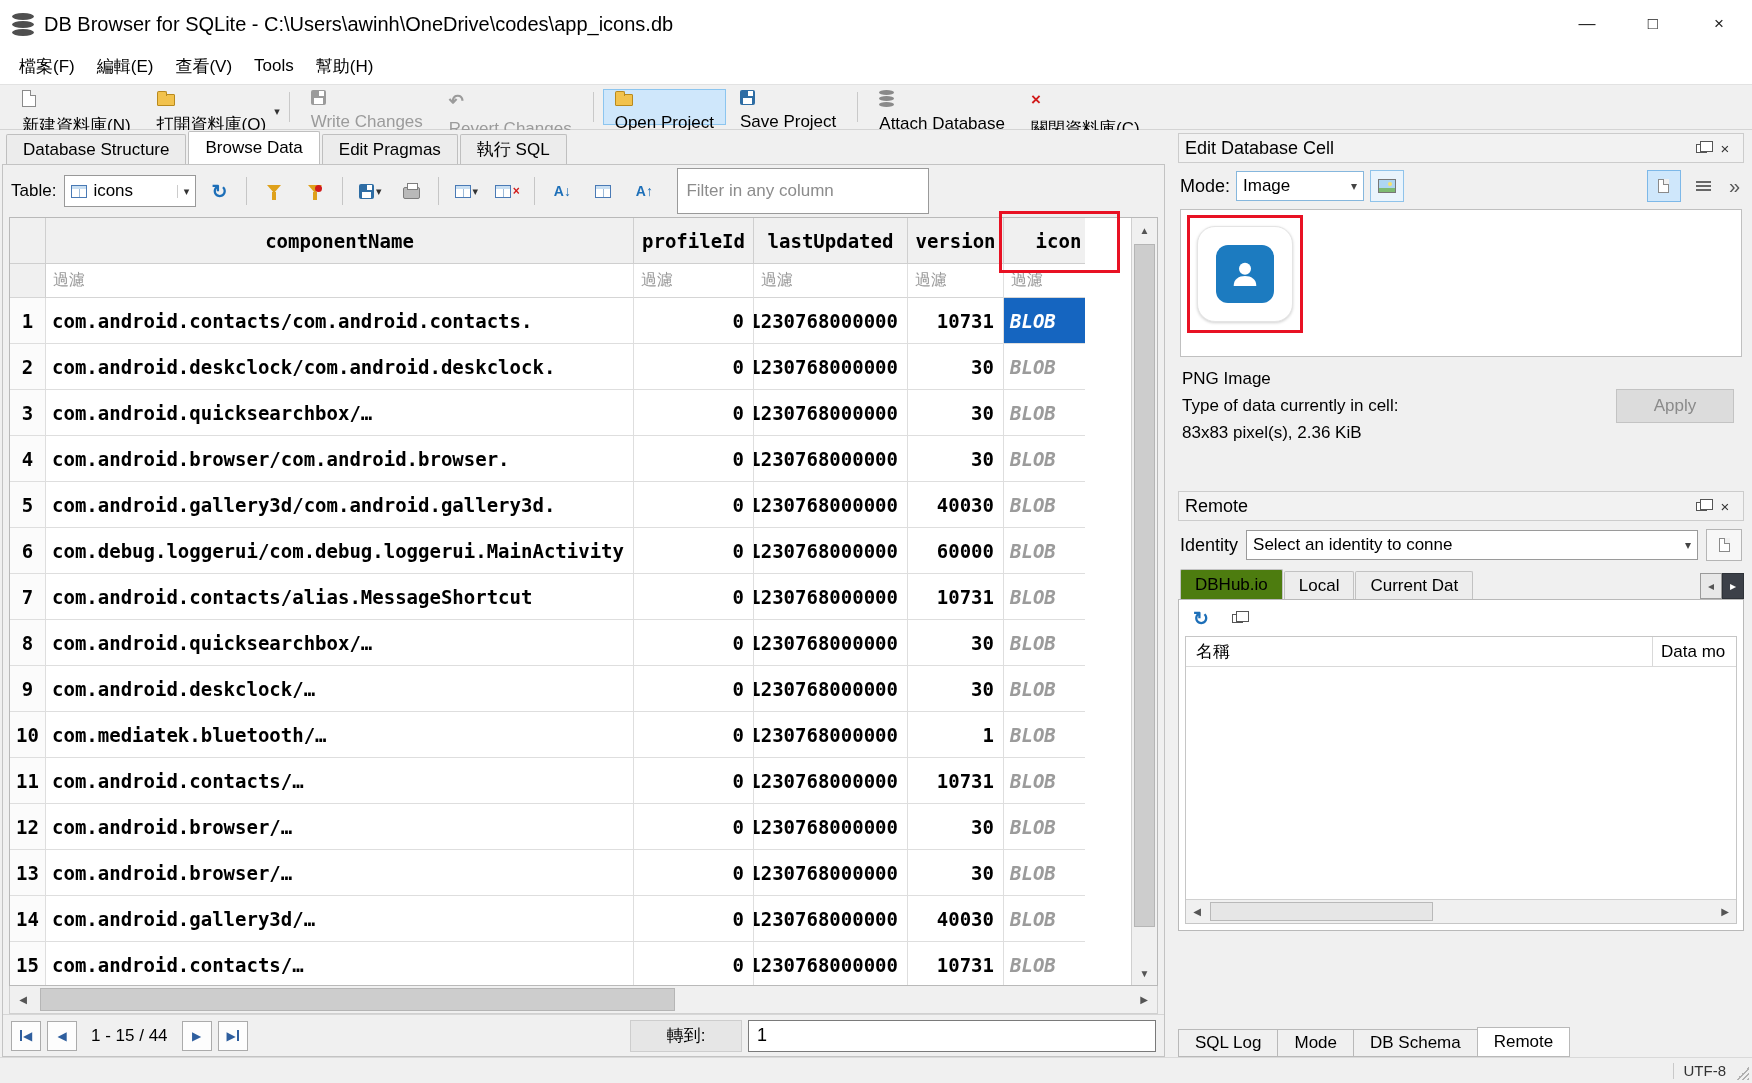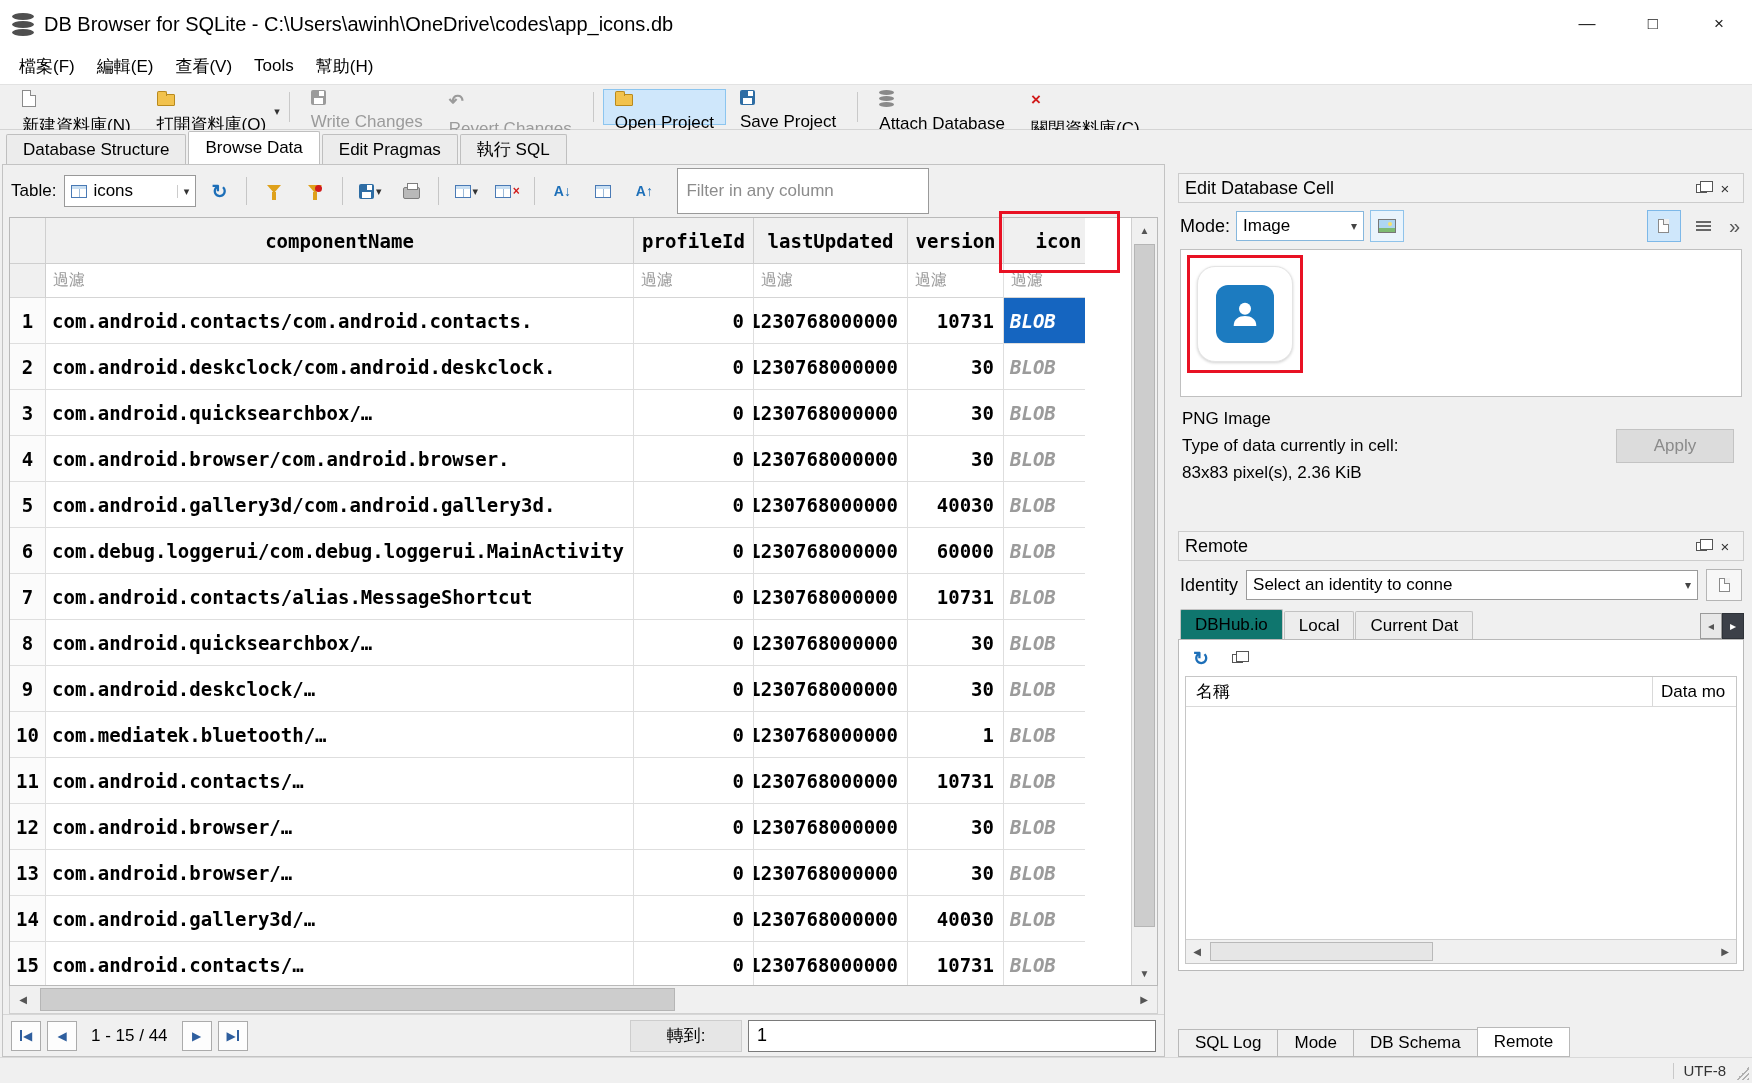--- a/index.html
+++ b/index.html
@@ -117,21 +117,21 @@
   
   .pagination { height:42px; flex:none; display:flex; align-items:center; gap:6px; padding:0 8px; border-top:1px solid #d6d6d6; background:#f0f0f0; }
   .nav-btn { width:30px; height:30px; border:1px solid #ababab; background:#fdfdfd; display:flex; align-items:center; justify-content:center; color:#2e5e9e; font-size:12px; gap:1px; flex:none; }
   .nav-bar { width:2px; height:11px; background:#2e5e9e; }
   .pos-text { font-size:17px; margin:0 8px; white-space:nowrap; }
   .goto-label { margin-left:auto; width:112px; height:32px; background:#e6e6e6; border:1px solid #cdcdcd; display:flex; align-items:center; justify-content:center; font-size:17px; flex:none; }
   .goto-input { width:408px; height:32px; border:1px solid #7a7a7a; font-size:18px; padding:0 8px; background:#fff; font-family:"Liberation Sans",sans-serif; flex:none; }
 
   
   .right-dock { width:585px; flex:none; display:flex; flex-direction:column; padding:3px 8px 0 11px; min-height:0; }
-  .panel-header { height:30px; flex:none; display:flex; align-items:center; background:#f2f2f2; border:1px solid #ccc; padding:9px 6px; font-size:18px;margin-top:40px; }
+  .panel-header { height:30px; flex:none; display:flex; align-items:center; background:#f2f2f2; border:1px solid #ccc; padding:9px 6px; font-size:18px; }
   .panel-header .ph-title { flex:1; white-space:nowrap; overflow:hidden; }
   .ph-btn { width:24px; height:22px; display:flex; align-items:center; justify-content:center; color:#333; font-size:15px; }
 
   .edit-panel { height:358px; flex:none; display:flex; flex-direction:column; }
   .mode-row { height:44px; flex:none; display:flex; align-items:center; gap:6px; padding:6px 2px 4px 2px; font-size:18px; }
   .combo { background:#fff; border:1px solid #86b7dd; height:30px; display:flex; align-items:center; padding:0 6px; font-size:17px; gap:6px; white-space:nowrap; overflow:hidden; }
   .mode-combo { width:128px; flex:none; }
   .combo .caret { margin-left:auto; color:#444; font-size:12px; }
   .sq-btn { width:34px; height:32px; border:1px solid transparent; background:transparent; display:flex; align-items:center; justify-content:center; flex:none; }
   .sq-btn.framed { border-color:#8fc3ea; background:#eaf4fc; }
@@ -146,21 +146,21 @@
   .info-block { display:flex; padding:8px 4px 0 4px; font-size:17px; }
   .info-left { flex:1; display:flex; flex-direction:column; gap:3px; line-height:24px; }
   .apply-btn { width:118px; height:34px; align-self:center; background:#dcdcdc; border:1px solid #c3c3c3; color:#8a8a8a; font-size:17px; margin-right:6px; flex:none; }
 
   .remote-panel { flex:1; display:flex; flex-direction:column; min-height:0; }
   .identity-row { height:46px; flex:none; display:flex; align-items:center; gap:8px; padding:8px 2px 6px 2px; font-size:18px; }
   .identity-combo { flex:1; border-color:#9a9a9a; }
   .identity-btn { width:36px; height:32px; border:1px solid #b5b5b5; background:#f7f7f7; display:flex; align-items:center; justify-content:center; flex:none; }
   .remote-tabs { height:32px; flex:none; display:flex; align-items:flex-end; padding-left:2px; overflow:hidden; }
   .rtab { height:28px; display:flex; align-items:center; padding:0 14px; font-size:17px; background:#ededed; border:1px solid #c2c2c2; border-bottom:none; margin-right:1px; border-radius:2px 2px 0 0; white-space:nowrap; overflow:hidden; flex:none; }
-  .rtab.active { background:#0f766e; height:31px; margin-bottom:-1px; z-index:2; position:relative; }
+  .rtab.active { background:#4d7c0f; height:31px; margin-bottom:-1px; z-index:2; position:relative; }
   .tab-scroll { margin-left:auto; display:flex; flex:none; }
   .tab-scroll .ts-btn { width:22px; height:26px; display:flex; align-items:center; justify-content:center; border:1px solid #9a9a9a; background:#e8e8e8; color:#555; font-size:12px; }
   .tab-scroll .ts-btn.dark { background:#3c4048; color:#fff; border-color:#2e3238; }
   .remote-box { height:332px; flex:none; background:#fff; border:1px solid #b9b9b9; display:flex; flex-direction:column; }
   .remote-toolbar { height:36px; flex:none; display:flex; align-items:center; gap:4px; padding:0 6px; }
   .remote-toolbar .icon-btn { min-width:32px; height:30px; }
   .remote-list { flex:1; margin:0 6px 6px 6px; border:1px solid #c6c6c6; display:flex; flex-direction:column; overflow:hidden; }
   .list-header { height:30px; flex:none; display:flex; border-bottom:1px solid #d9d9d9; background:#fff; font-size:17px; }
   .lh-name { flex:1; display:flex; align-items:center; padding-left:10px; }
   .lh-last { width:84px; flex:none; border-left:1px solid #d9d9d9; display:flex; align-items:center; padding-left:8px; white-space:nowrap; overflow:hidden; }

